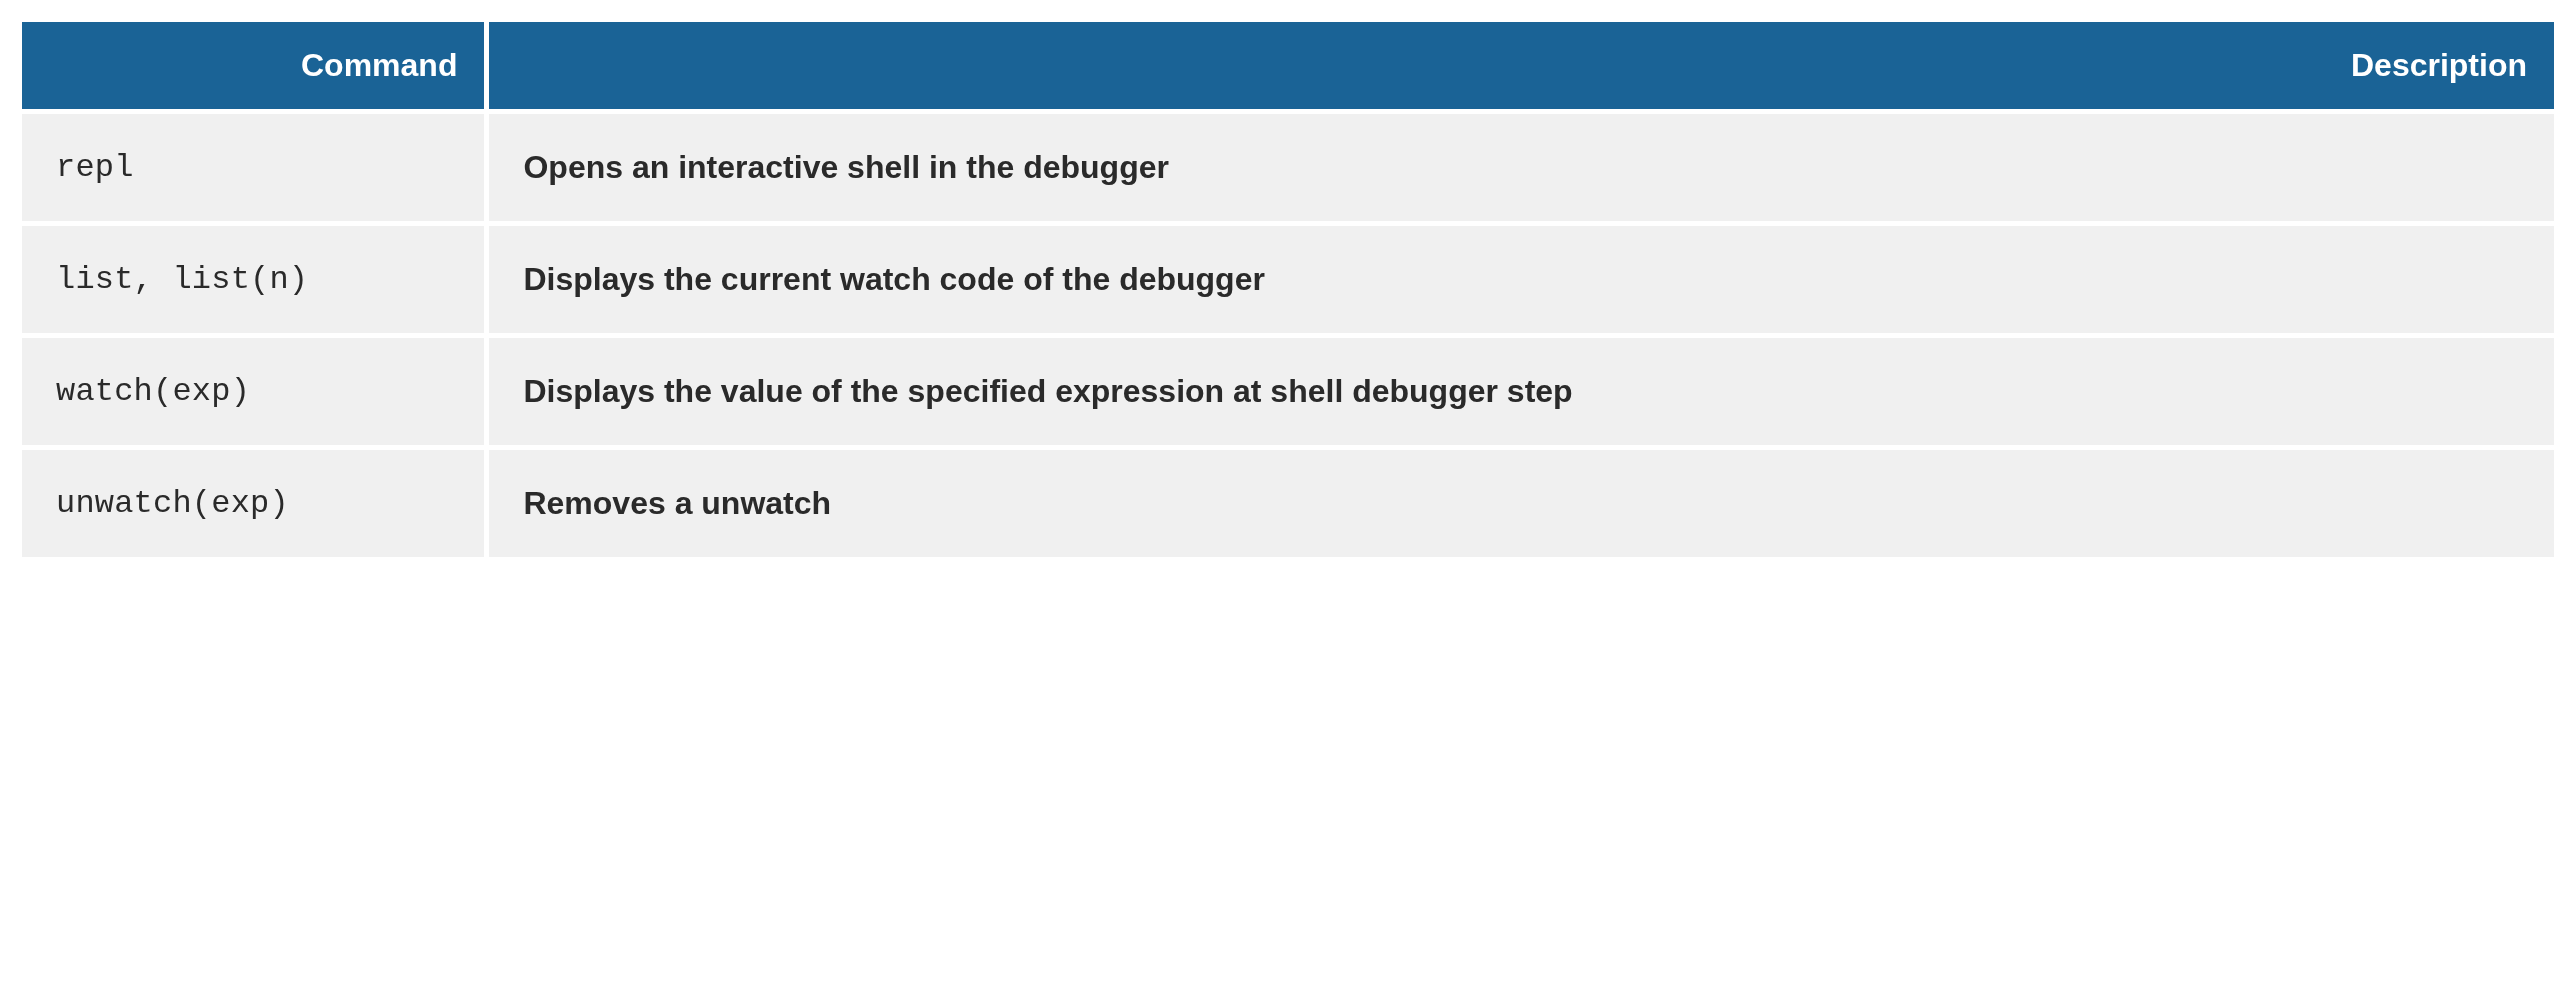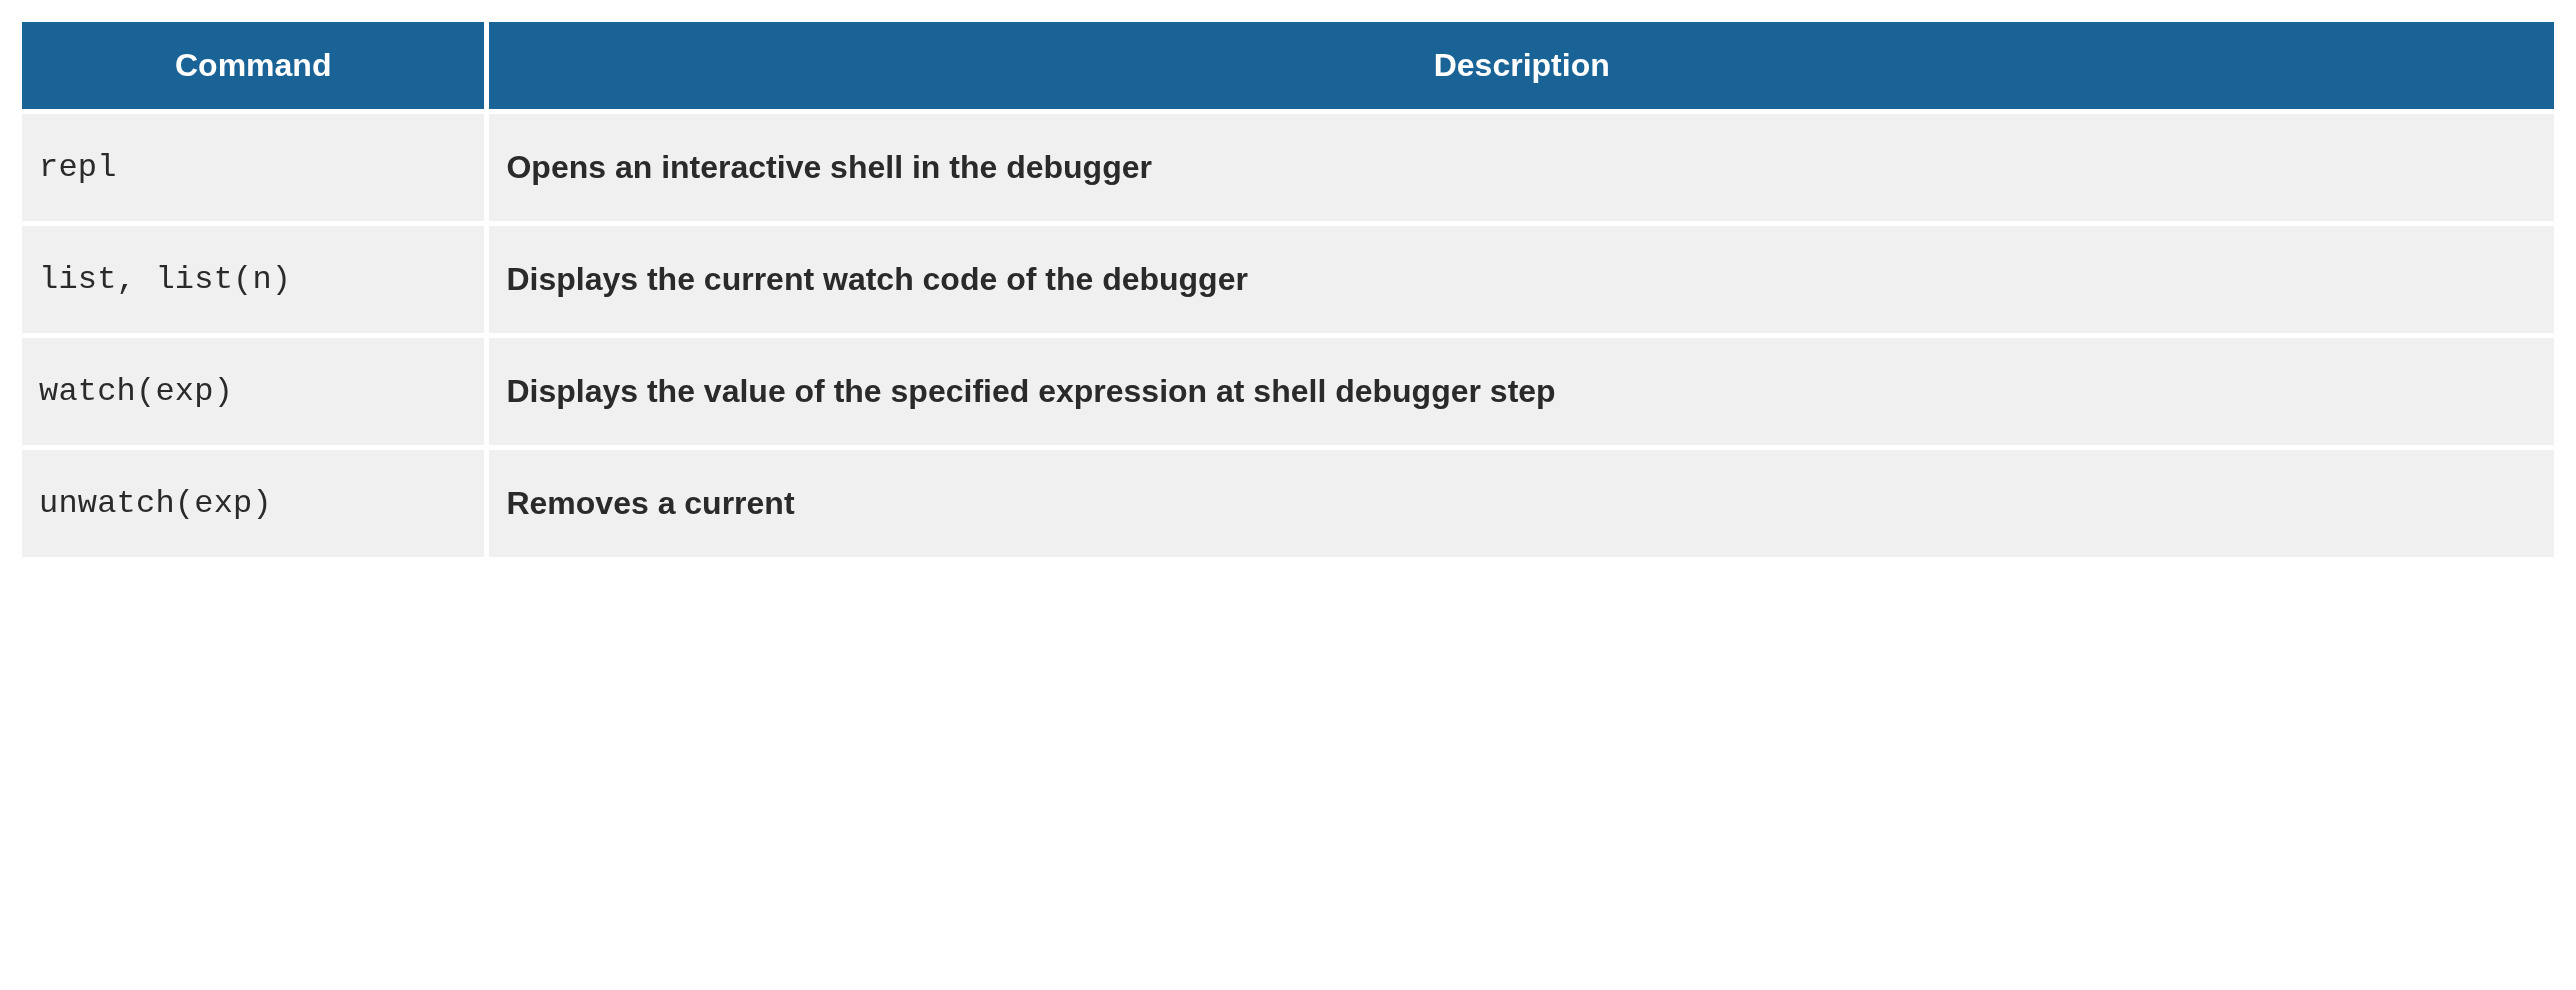--- a/index.html
+++ b/index.html
@@ -16,36 +16,36 @@
       width: 100%;
       max-width: 2576px;
       border-collapse: separate;
       border-spacing: 5px;
     }
     .header-row th {
       background: #1a6396;
       color: #ffffff;
       font-weight: 700;
       font-size: 32px;
-      text-align: center;
+      text-align: right;
       padding: 25px 27px;
     }
     .header-row th.col-command {
       width: 18.3%;
     }
     .header-row th.col-description {
       width: 81.7%;
     }
     .data-row td {
       background: #f0f0f0;
       color: #2a2a2a;
       font-size: 32px;
       font-weight: 400;
       text-align: left;
-      padding: 35px 17px;
+      padding: 35px 34px;
       vertical-align: middle;
     }
     .data-row td.cell-command {
       font-family: 'Consolas', 'Menlo', 'Courier New', monospace;
       font-size: 32px;
       letter-spacing: 0.2px;
     }
     .data-row td.cell-description {
       font-family: 'Segoe UI', 'Helvetica Neue', Arial, sans-serif;
       font-weight: bold;
@@ -69,17 +69,17 @@
     <tr class="data-row">
       <td class="cell-command">list, list(n)</td>
       <td class="cell-description">Displays the current watch code of the debugger</td>
     </tr>
     <tr class="data-row">
       <td class="cell-command">watch(exp)</td>
       <td class="cell-description">Displays the value of the specified expression at shell debugger step</td>
     </tr>
     <tr class="data-row">
       <td class="cell-command">unwatch(exp)</td>
-      <td class="cell-description">Removes a current</td>
+      <td class="cell-description">Removes a unwatch</td>
     </tr>
   </tbody>
 </table>
 
 
 </body></html>

